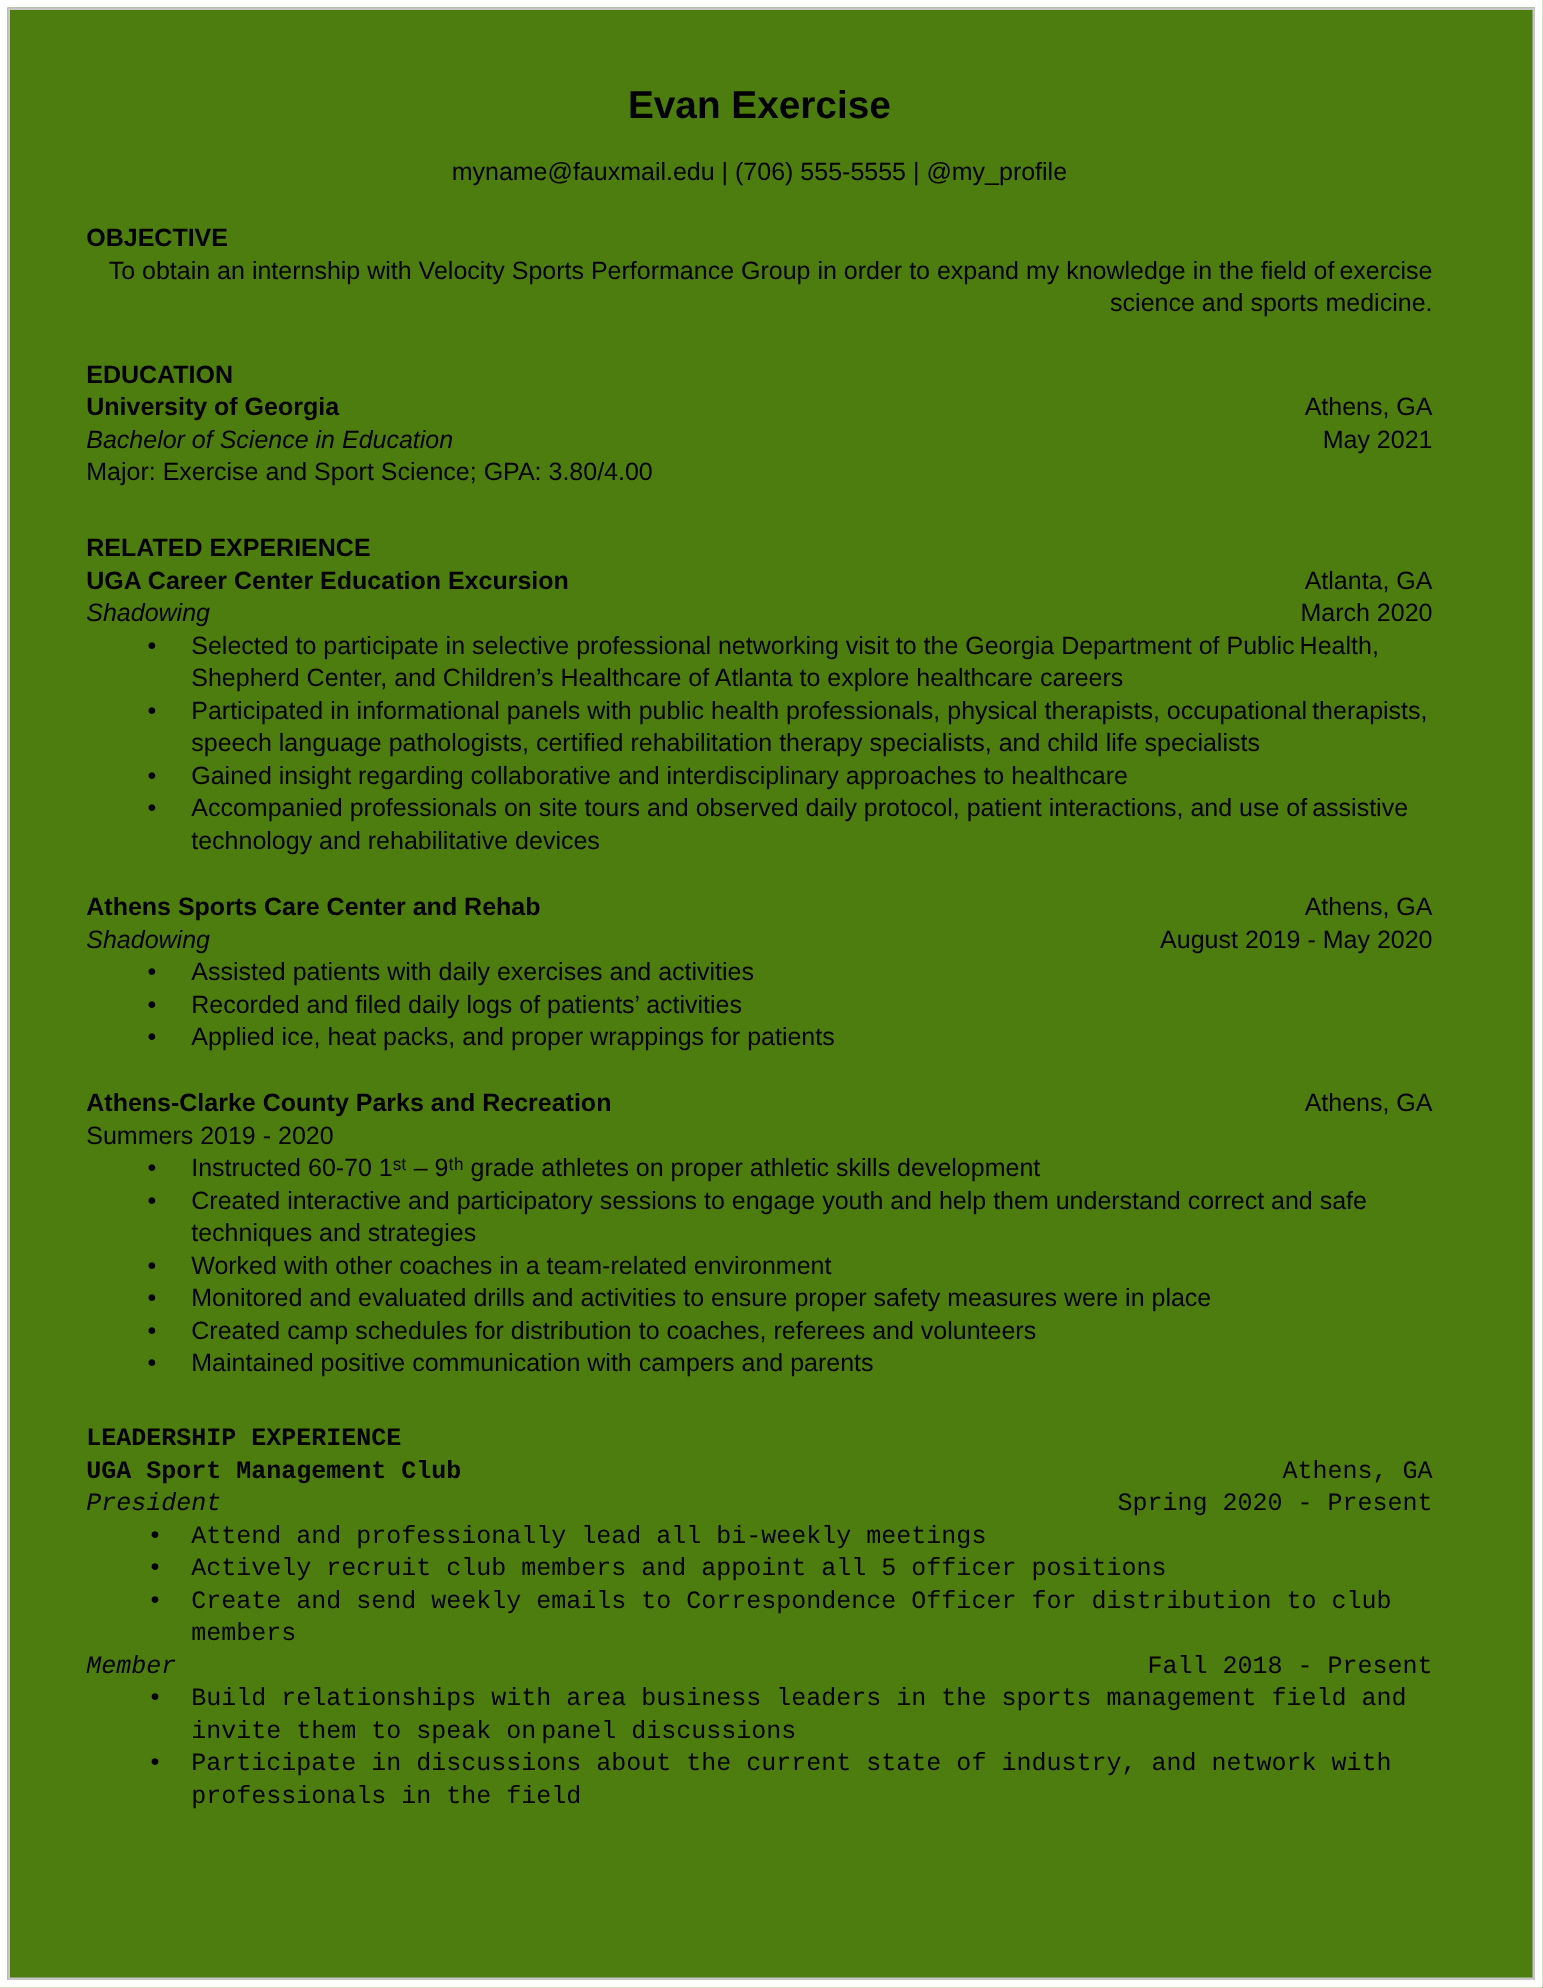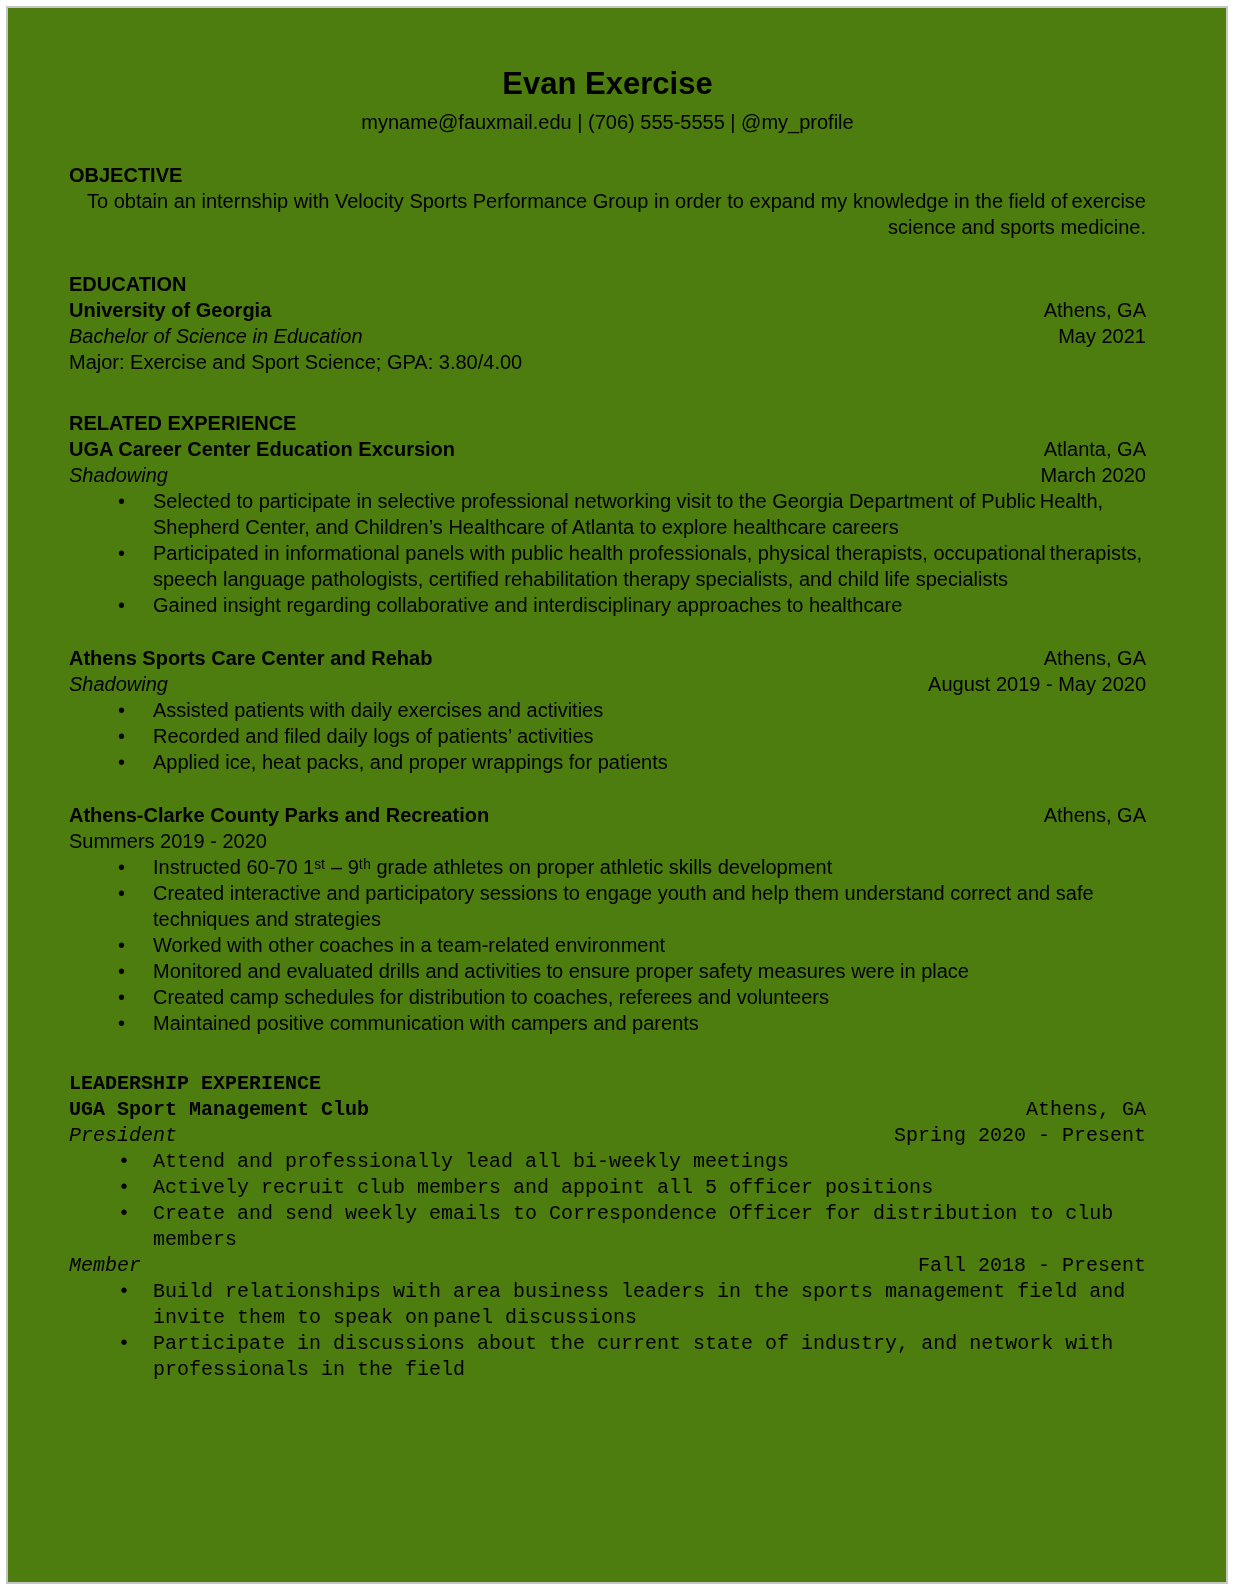--- a/index.html
+++ b/index.html
@@ -28,21 +28,21 @@
   }
   .name {
     font-size: 31px;
     line-height: 36px;
     font-weight: bold;
     text-align: center;
     margin: 0;
   }
   .contact {
     text-align: center;
-    margin-top: 7px;
+    margin-top: 23px;
   }
   .sec-title {
     font-size: 20px;
     line-height: 26px;
     font-weight: bold;
     margin: 0;
   }
   .sec-objective   { margin-top: 27px; }
   .sec-education   { margin-top: 31px; }
   .sec-related     { margin-top: 35px; }
@@ -112,20 +112,21 @@
           <span class="right">Atlanta, GA</span>
         </div>
         <div class="row">
           <span class="i">Shadowing</span>
           <span class="right">March 2020</span>
         </div>
         <ul class="bullets">
           <li>Selected to participate in selective professional networking visit to the Georgia Department of Public Health, Shepherd Center, and Children’s Healthcare of Atlanta to explore healthcare careers</li>
           <li>Participated in informational panels with public health professionals, physical therapists, occupational therapists, speech language pathologists, certified rehabilitation therapy specialists, and child life specialists</li>
           <li>Gained insight regarding collaborative and interdisciplinary approaches to healthcare</li>
+          <li>Accompanied professionals on site tours and observed daily protocol, patient interactions, and use of assistive technology and rehabilitative devices</li>
         </ul>
       </div>
 
       <div class="entry">
         <div class="row">
           <span class="b">Athens Sports Care Center and Rehab</span>
           <span class="right">Athens, GA</span>
         </div>
         <div class="row">
           <span class="i">Shadowing</span>

